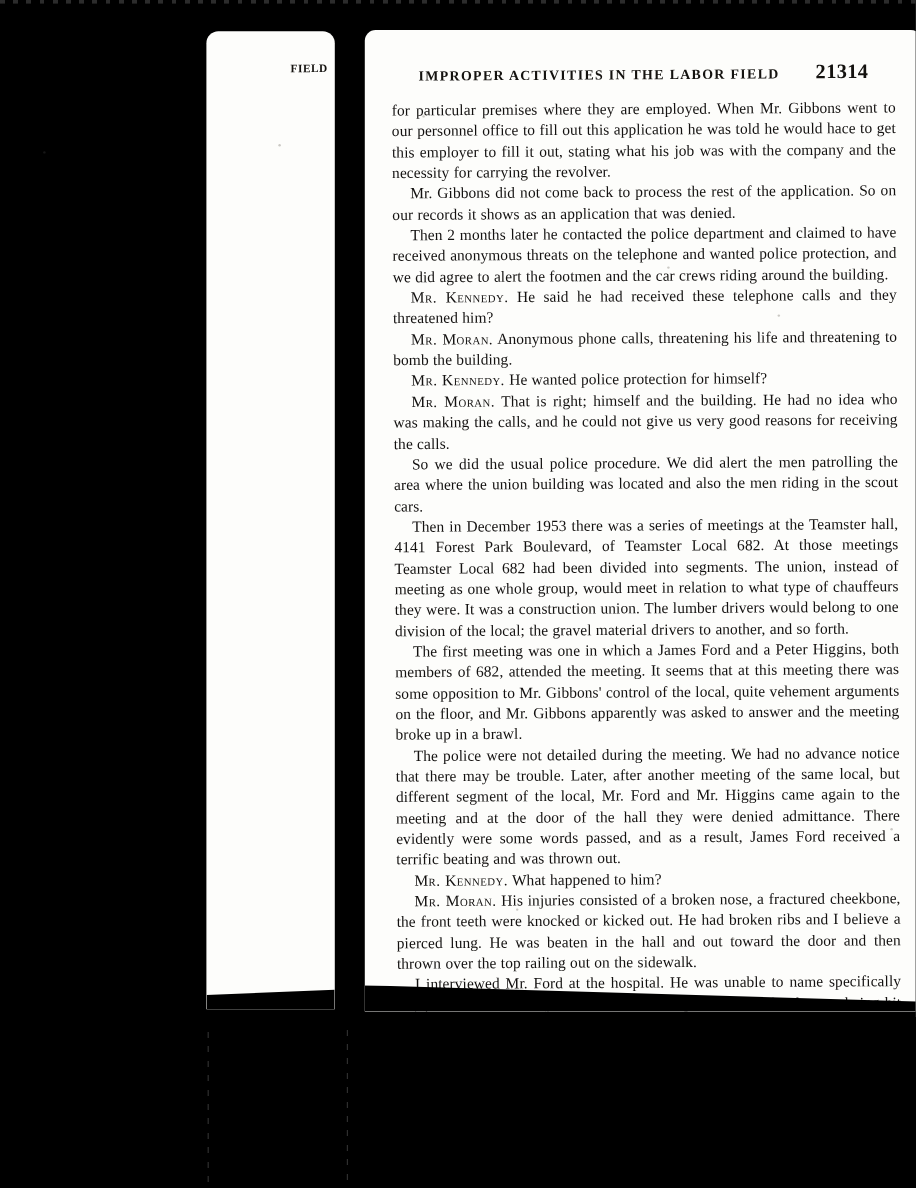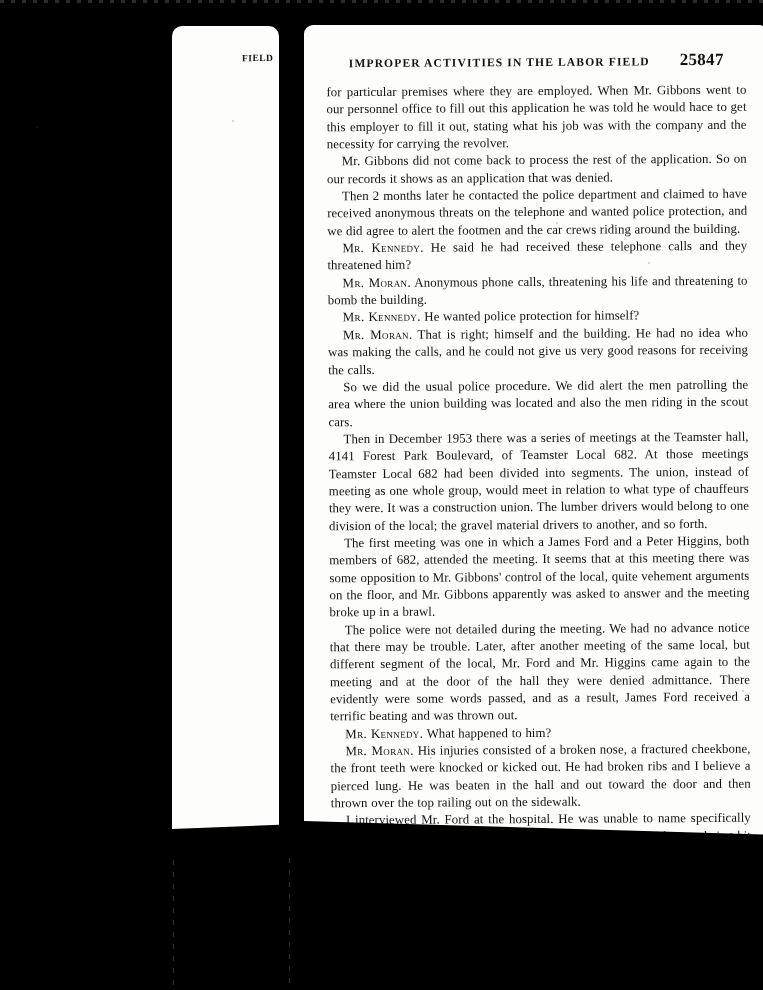--- a/index.html
+++ b/index.html
@@ -230,21 +230,21 @@
       </div>
     </div>
     <div class="foot-wedge" id="left-foot"></div>
   </div>
 
   <div class="paper" id="right-page">
     <div class="right-inner">
 
       <div class="running-head">
         <span class="rh-title">IMPROPER ACTIVITIES IN THE LABOR FIELD</span>
-        <span class="rh-page">25847</span>
+        <span class="rh-page">21314</span>
       </div>
 
       <div class="body-col" id="body-column">
           <p class="noindent">for particular premises where they are employed.   When Mr. Gibbons went to our personnel office to fill out this application he was told he would hace to get this employer to fill it out, stating what his job was with the company and the necessity for carrying the revolver.</p>
           <p>Mr. Gibbons did not come back to process the rest of the application. So on our records it shows as an application that was denied.</p>
           <p>Then 2 months later he contacted the police department and claimed to have received anonymous threats on the telephone and wanted police protection, and we did agree to alert the footmen and the car crews riding around the building.</p>
           <p><span class="sc">Mr. Kennedy.</span> He said he had received these telephone calls and they threatened him?</p>
           <p><span class="sc">Mr. Moran.</span> Anonymous phone calls, threatening his life and threatening to bomb the building.</p>
           <p><span class="sc">Mr. Kennedy.</span>  He wanted police protection for himself?</p>
           <p><span class="sc">Mr. Moran.</span> That is right; himself and the building.   He had no idea who was making the calls, and he could not give us very good reasons for receiving the calls.</p>

